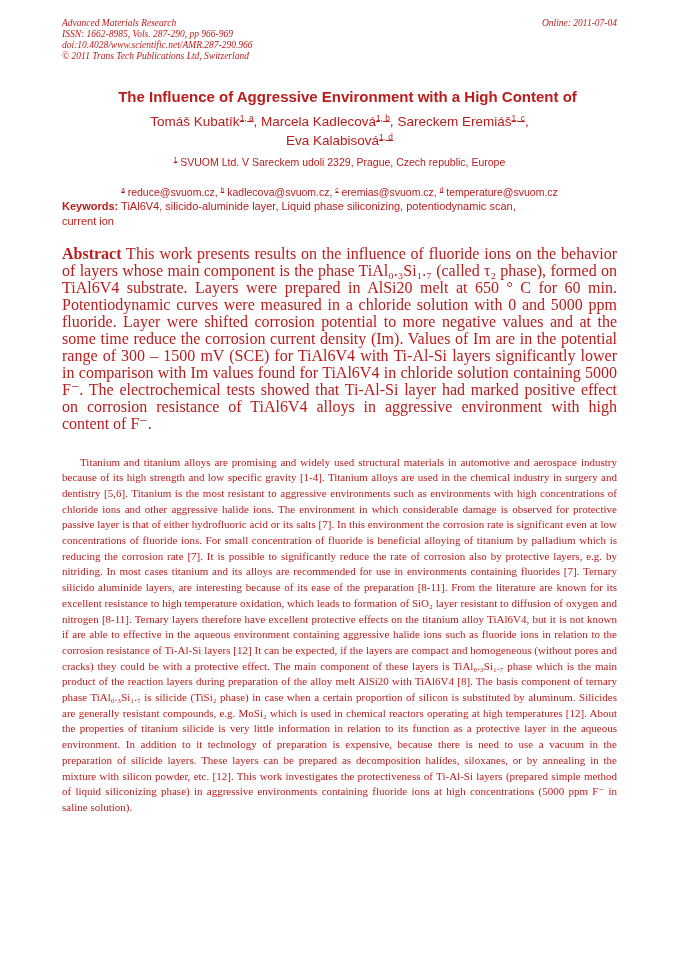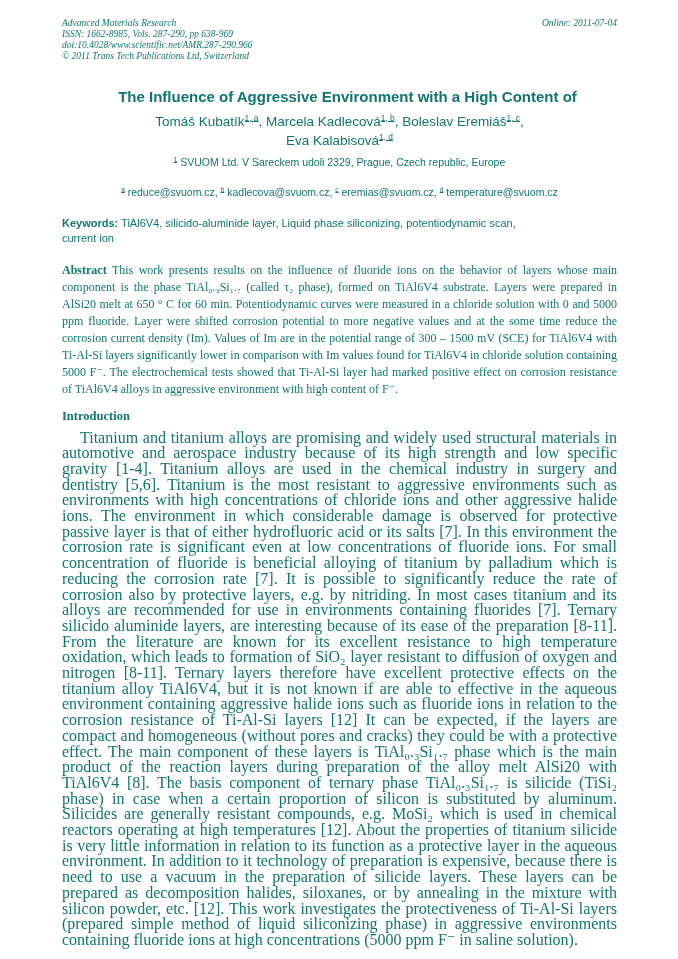--- a/index.html
+++ b/index.html
@@ -1,19 +1,19 @@
 <!DOCTYPE html>
 <html><head>
 <meta charset="utf-8">
 <style>
   * { margin: 0; padding: 0; box-sizing: border-box; }
   html, body { background: #ffffff; }
   .page {
     width: 678px; height: 959px; margin: 0 auto;
-    background: #ffffff; color: #0f766e;
+    background: #ffffff; color: #b91c1c;
     padding: 18px 61px 0 62px;
     overflow: hidden; position: relative;
     font-family: "Liberation Serif", "DejaVu Serif", serif;
   }
   .pub-header {
     display: flex; justify-content: space-between; align-items: flex-start;
     font-style: italic; font-size: 9.5px; line-height: 11px;
   }
   .pub-left div { white-space: nowrap; }
   .pub-right { white-space: nowrap; }
@@ -35,67 +35,66 @@
     margin-top: 5px; text-align: center;
     font-family: "Liberation Sans", "DejaVu Sans", sans-serif;
     font-size: 10.5px; line-height: 14px;
   }
   .emails {
     margin-top: 16px; text-align: center;
     font-family: "Liberation Sans", "DejaVu Sans", sans-serif;
     font-size: 10.5px; line-height: 14px;
   }
   .keywords {
-    margin-top: 17px; text-align: left;
+    text-align: left;
     font-family: "Liberation Sans", "DejaVu Sans", sans-serif;
     font-size: 11px; line-height: 15px;
   }
   .keywords b { font-weight: bold; }
   .abstract {
     margin-top: 16px;
-    font-size: 12px; line-height: 17px; text-align: justify;
+    font-size: 16px; line-height: 17px; text-align: justify;
   }
   .abstract b { font-weight: bold; }
   .section-heading {
     margin-top: 11px;
     font-family: "Liberation Serif", "DejaVu Serif", serif;
     font-size: 12.5px; line-height: 15px; font-weight: bold;
   }
   .intro-par {
-    margin-top: 6px;
-    font-size: 16px; line-height: 15.7px; text-align: justify;
+    margin-top: 23px;
+    font-size: 11px; line-height: 15.7px; text-align: justify;
     text-indent: 18px;
   }
 </style>
 </head>
 <body>
 
 <div class="page">
 
   <header class="pub-header">
     <div class="pub-left">
       <div>Advanced Materials Research</div>
-      <div>ISSN: 1662-8985, Vols. 287-290, pp 638-969</div>
+      <div>ISSN: 1662-8985, Vols. 287-290, pp 966-969</div>
       <div>doi:10.4028/www.scientific.net/AMR.287-290.966</div>
       <div>© 2011 Trans Tech Publications Ltd, Switzerland</div>
     </div>
     <div class="pub-right">Online: 2011-07-04</div>
   </header>
 
   <h1 class="title"><span class="title-line">The Influence of Aggressive Environment with a High Content of</span><br></h1>
 
-  <div class="authors-line first"><span>Tomáš Kubatík</span><sup>1, a</sup><span>, </span><span>Marcela Kadlecová</span><sup>1, b</sup><span>, </span><span>Boleslav Eremiáš</span><sup>1, c</sup><span>,</span></div>
+  <div class="authors-line first"><span>Tomáš Kubatík</span><sup>1, a</sup><span>, </span><span>Marcela Kadlecová</span><sup>1, b</sup><span>, </span><span>Sareckem Eremiáš</span><sup>1, c</sup><span>,</span></div>
 
   <div class="authors-line second"><span>Eva Kalabisová</span><sup>1, d</sup></div>
 
   <div class="affiliation"><sup>1</sup><span> SVUOM Ltd. V Sareckem udoli 2329, Prague, Czech republic, Europe</span></div>
 
   <div class="emails"><sup>a</sup><span> reduce@svuom.cz</span><span>, </span><sup>b</sup><span> kadlecova@svuom.cz</span><span>, </span><sup>c</sup><span> eremias@svuom.cz</span><span>, </span><sup>d</sup><span> temperature@svuom.cz</span></div>
 
   <p class="keywords"><b>Keywords:</b><span> TiAl6V4, silicido-aluminide layer, Liquid phase siliconizing, potentiodynamic scan,</span><br><span>current ion</span></p>
 
   <p class="abstract"><b>Abstract</b><span> This work presents results on the influence of fluoride ions on the behavior of layers whose main component is the phase TiAl₀.₃Si₁.₇ (called τ₂ phase), formed on TiAl6V4 substrate. Layers were prepared in AlSi20 melt at 650 ° C for 60 min. Potentiodynamic curves were measured in a chloride solution with 0 and 5000 ppm fluoride. Layer were shifted corrosion potential to more negative values and at the some time reduce the corrosion current density (Im). Values of Im are in the potential range of 300 – 1500 mV (SCE) for TiAl6V4 with Ti-Al-Si layers significantly lower in comparison with Im values found for TiAl6V4 in chloride solution containing 5000 F⁻. The electrochemical tests showed that Ti-Al-Si layer had marked positive effect on corrosion resistance of TiAl6V4 alloys in aggressive environment with high content of F⁻.</span></p>
 
-  <h2 class="section-heading">Introduction</h2>
 
   <p class="intro-par">Titanium and titanium alloys are promising and widely used structural materials in automotive and aerospace industry because of its high strength and low specific gravity [1-4]. Titanium alloys are used in the chemical industry in surgery and dentistry [5,6]. Titanium is the most resistant to aggressive environments such as environments with high concentrations of chloride ions and other aggressive halide ions. The environment in which considerable damage is observed for protective passive layer is that of either hydrofluoric acid or its salts [7]. In this environment the corrosion rate is significant even at low concentrations of fluoride ions. For small concentration of fluoride is beneficial alloying of titanium by palladium which is reducing the corrosion rate [7]. It is possible to significantly reduce the rate of corrosion also by protective layers, e.g. by nitriding. In most cases titanium and its alloys are recommended for use in environments containing fluorides [7]. Ternary silicido aluminide layers, are interesting because of its ease of the preparation [8-11]. From the literature are known for its excellent resistance to high temperature oxidation, which leads to formation of SiO₂ layer resistant to diffusion of oxygen and nitrogen [8-11]. Ternary layers therefore have excellent protective effects on the titanium alloy TiAl6V4, but it is not known if are able to effective in the aqueous environment containing aggressive halide ions such as fluoride ions in relation to the corrosion resistance of Ti-Al-Si layers [12] It can be expected, if the layers are compact and homogeneous (without pores and cracks) they could be with a protective effect. The main component of these layers is TiAl₀.₃Si₁.₇ phase which is the main product of the reaction layers during preparation of the alloy melt AlSi20 with TiAl6V4 [8]. The basis component of ternary phase TiAl₀.₃Si₁.₇ is silicide (TiSi₂ phase) in case when a certain proportion of silicon is substituted by aluminum. Silicides are generally resistant compounds, e.g. MoSi₂ which is used in chemical reactors operating at high temperatures [12]. About the properties of titanium silicide is very little information in relation to its function as a protective layer in the aqueous environment. In addition to it technology of preparation is expensive, because there is need to use a vacuum in the preparation of silicide layers. These layers can be prepared as decomposition halides, siloxanes, or by annealing in the mixture with silicon powder, etc. [12]. This work investigates the protectiveness of Ti-Al-Si layers (prepared simple method of liquid siliconizing phase) in aggressive environments containing fluoride ions at high concentrations (5000 ppm F⁻ in saline solution).</p>
 
 </div>
 
 </body></html>

